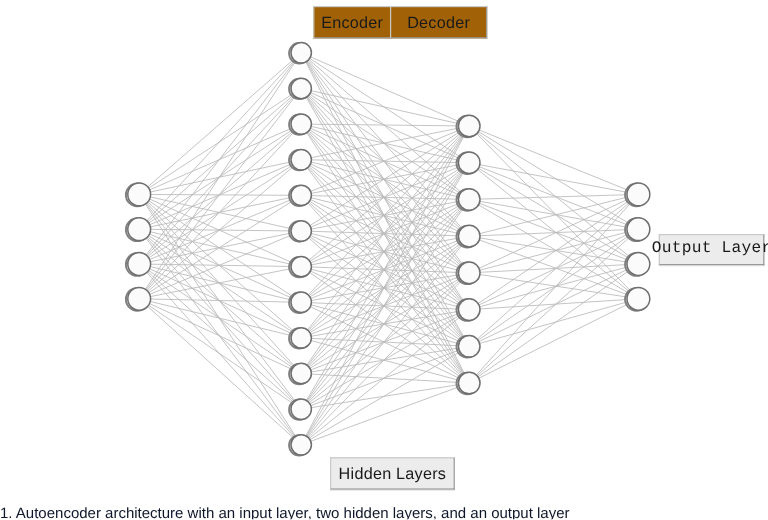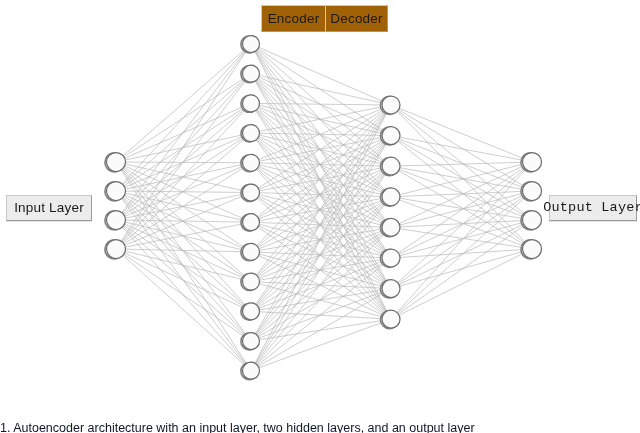--- a/index.html
+++ b/index.html
@@ -68,21 +68,21 @@
     border-left-color: #c9c9c9;
     color: #1a1a1a;
     font-size: 13.5px;
     display: flex;
     align-items: center;
     justify-content: center;
     white-space: nowrap;
     letter-spacing: 0.2px;
   }
   #seg-encoder { width: 65px; }
-  #seg-decoder { width: 63px; border-left: 1px solid #b4b4b4; margin-left: -1px; }
+  #seg-decoder { width: 81px; border-left: 1px solid #b4b4b4; margin-left: -1px; }
 
   #caption {
     position: absolute;
     left: 0;
     top: 421px;
     width: 632px;
     font-size: 12.5px;
     color: #0f172a;
     white-space: nowrap;
     overflow: hidden;
@@ -383,28 +383,28 @@
           <circle cx="530.40" cy="220.40" r="9.50" fill="none" stroke="#808080" stroke-width="1.6"></circle>
           <circle cx="532.00" cy="220.00" r="9.50" fill="#fbfbfb" stroke="#6e6e6e" stroke-width="1.25"></circle>
         </g>
         <g>
           <circle cx="530.40" cy="249.40" r="9.50" fill="none" stroke="#808080" stroke-width="1.6"></circle>
           <circle cx="532.00" cy="249.00" r="9.50" fill="#fbfbfb" stroke="#6e6e6e" stroke-width="1.25"></circle>
         </g>
       </g>
   </svg>
 
-  <div class="label-box" id="label-input-layer">
-    <span>Input Layer</span>
-  </div>
 
   <div class="label-box" id="label-output-layer">
     <span>Output Layer</span>
   </div>
 
+  <div class="label-box" id="label-hidden-layers">
+    <span>Hidden Layers</span>
+  </div>
 
   <div id="label-encoder-decoder">
     <div class="seg" id="seg-encoder">
       <span>Encoder</span>
     </div>
     <div class="seg" id="seg-decoder">
       <span>Decoder</span>
     </div>
   </div>
 

